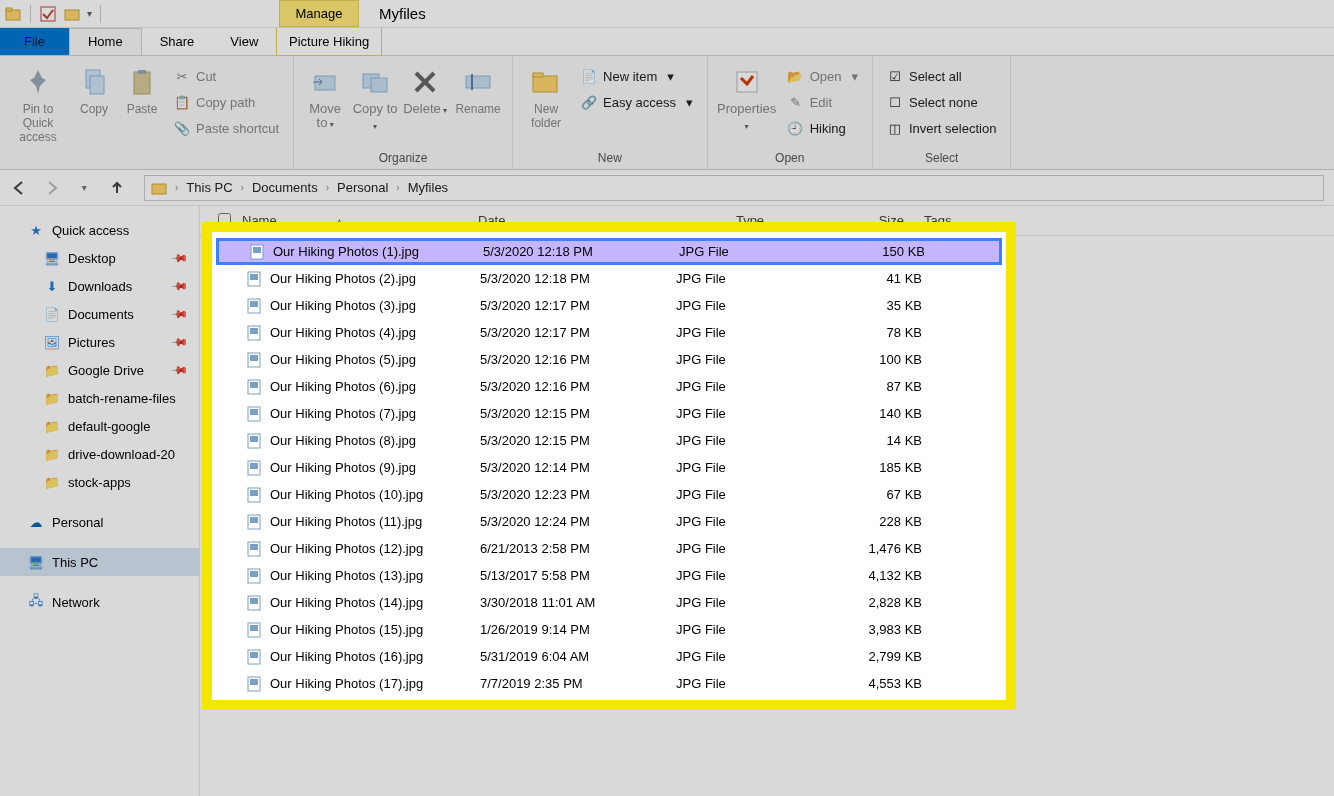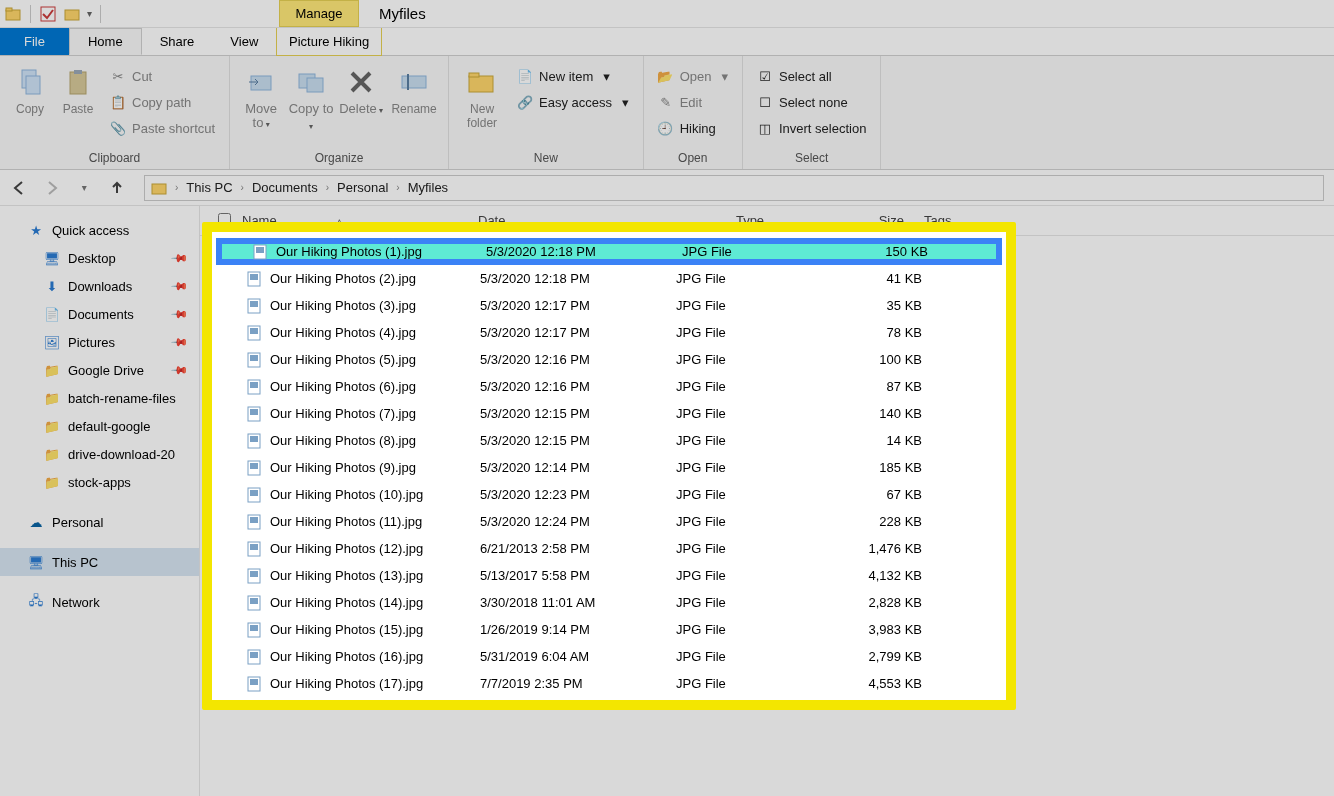--- a/index.html
+++ b/index.html
@@ -13,21 +13,21 @@
 .titlebar .icons { display: flex; align-items: center; padding: 0 4px; gap: 6px; }
 .titlebar .qat-icon { width: 18px; height: 18px; display: flex; align-items: center; justify-content: center; }
 .titlebar .divider { width: 1px; height: 18px; background: #ccc; margin: 0 2px; }
 .titlebar .dd { font-size: 10px; color: #666; }
 .titlebar .tab-manage { height: 100%; display: flex; align-items: center; justify-content: center; width: 80px; background: #ffe97a; border: 1px solid #e6d154; font-size: 13px; margin-left: 172px; }
 .titlebar .title-text { margin-left: 20px; font-size: 15px; }
 
 
 .tabs { height: 28px; display: flex; border-bottom: 1px solid #d0d0d0; }
 .tabs .tab { height: 100%; display: flex; align-items: center; justify-content: center; padding: 0 18px; font-size: 13px; cursor: pointer; }
-.tabs .file-tab { background: #0078d4; color: #ffffff; padding: 0 24px; }
+.tabs .file-tab { background: #0078d4; color: #0f172a; padding: 0 24px; }
 .tabs .active-tab { background: #f8f8f8; border: 1px solid #d0d0d0; border-bottom-color: #f8f8f8; }
 .tabs .pic-tools { position: absolute; left: 276px; top: 28px; height: 28px; display: flex; align-items: center; padding: 0 12px; border: 1px solid #e6d154; border-top: none; background: #fff; }
 
 
 .ribbon { height: 114px; background: #f8f8f8; border-bottom: 1px solid #d0d0d0; display: flex; }
 .ribbon-group { height: 100%; border-right: 1px solid #e0e0e0; display: flex; flex-direction: column; padding: 4px 8px 2px 8px; }
 .ribbon-group .buttons { flex: 1; display: flex; align-items: flex-start; gap: 4px; }
 .ribbon-group .label { text-align: center; font-size: 12px; color: #555; padding: 2px 0; }
 .big-btn { display: flex; flex-direction: column; align-items: center; justify-content: flex-start; width: 60px; padding-top: 6px; gap: 4px; cursor: pointer; }
 .big-btn .ico { width: 32px; height: 32px; display: flex; align-items: center; justify-content: center; }
@@ -65,21 +65,21 @@
 .col-date { width: 198px; }
 .col-type { width: 148px; text-align: center; }
 .col-size { width: 100px; text-align: right; padding-right: 20px; }
 .col-tags { width: 100px; }
 .sort-ind { font-size: 9px; color: #666; margin-left: 60px; }
 
 
 .highlight { position: absolute; top: 16px; left: 2px; width: 814px; height: 488px; border: 10px solid #f3e600; background: #fff; z-index: 5; padding: 6px 4px; border-radius: 2px; }
 .filelist { width: 100%; }
 .filerow { height: 27px; display: flex; align-items: center; padding-left: 28px; cursor: pointer; }
-.filerow.sel { background: #5eead4; border: 6px solid #3b82f6; }
+.filerow.sel { background: #c4b5fd; border: 3px solid #3b82f6; }
 .filerow .ficon { width: 20px; height: 20px; margin-right: 6px; display: flex; align-items: center; justify-content: center; }
 .fr-name { width: 210px; }
 .fr-date { width: 196px; }
 .fr-type { width: 150px; }
 .fr-size { width: 96px; text-align: right; }
 
 
 svg { display: block; }
 </style>
 </head>
@@ -119,20 +119,28 @@
   <div class="tab active-tab">Home</div>
   <div class="tab">Share</div>
   <div class="tab">View</div>
   <div class="pic-tools">Picture Hiking</div>
 </div>
 
 <div class="ribbon">
 
   <div class="ribbon-group">
     <div class="buttons">
+      <div class="big-btn">
+        <span class="ico">
+            <svg width="28" height="28">
+              <path d="M14 2 L18 10 L22 12 L16 18 L14 26 L12 18 L6 12 L10 10 Z" fill="#9aa8b8"></path>
+            </svg>
+          </span>
+        <span class="lbl">Pin to Quick access</span>
+      </div>
       <div class="big-btn" style="width:44px">
         <span class="ico">
             <svg width="28" height="28">
               <rect x="6" y="2" width="14" height="18" fill="#cfe3f7" stroke="#8fb6dd"></rect>
               <rect x="10" y="8" width="14" height="18" fill="#cfe3f7" stroke="#8fb6dd"></rect>
             </svg>
           </span>
         <span class="lbl">Copy</span>
       </div>
       <div class="big-btn" style="width:44px">
@@ -152,21 +160,20 @@
         <div class="small-btn">
             <span class="ico">📋</span>
             <span>Copy path</span>
           </div>
         <div class="small-btn">
             <span class="ico">📎</span>
             <span>Paste shortcut</span>
           </div>
       </div>
     </div>
-    <div class="label">Clipboard</div>
   </div>
 
   <div class="ribbon-group">
     <div class="buttons">
       <div class="big-btn" style="width:46px">
         <span class="ico">
             <svg width="28" height="28">
               <rect x="4" y="8" width="20" height="14" fill="#c9dff0" stroke="#8fb6dd"></rect>
               <path d="M2 14 L10 14 M8 11 L11 14 L8 17" stroke="#5b7fa3" fill="none"></path>
             </svg>
@@ -225,20 +232,29 @@
             <span>Easy access</span>
             <span class="dd" style="margin-left:4px">▾</span>
           </div>
       </div>
     </div>
     <div class="label">New</div>
   </div>
 
   <div class="ribbon-group">
     <div class="buttons">
+      <div class="big-btn" style="width:62px">
+        <span class="ico">
+            <svg width="28" height="28">
+              <rect x="4" y="4" width="20" height="20" fill="#fff" stroke="#b5b5b5"></rect>
+              <path d="M8 10 L14 16 L20 8" stroke="#d83b01" fill="none" stroke-width="3"></path>
+            </svg>
+          </span>
+        <span class="lbl"><span>Properties</span><span class="dd"> ▾</span></span>
+      </div>
       <div class="small-col">
         <div class="small-btn">
             <span class="ico">📂</span>
             <span>Open</span>
             <span class="dd" style="margin-left:4px">▾</span>
           </div>
         <div class="small-btn">
             <span class="ico">✎</span>
             <span>Edit</span>
           </div>

